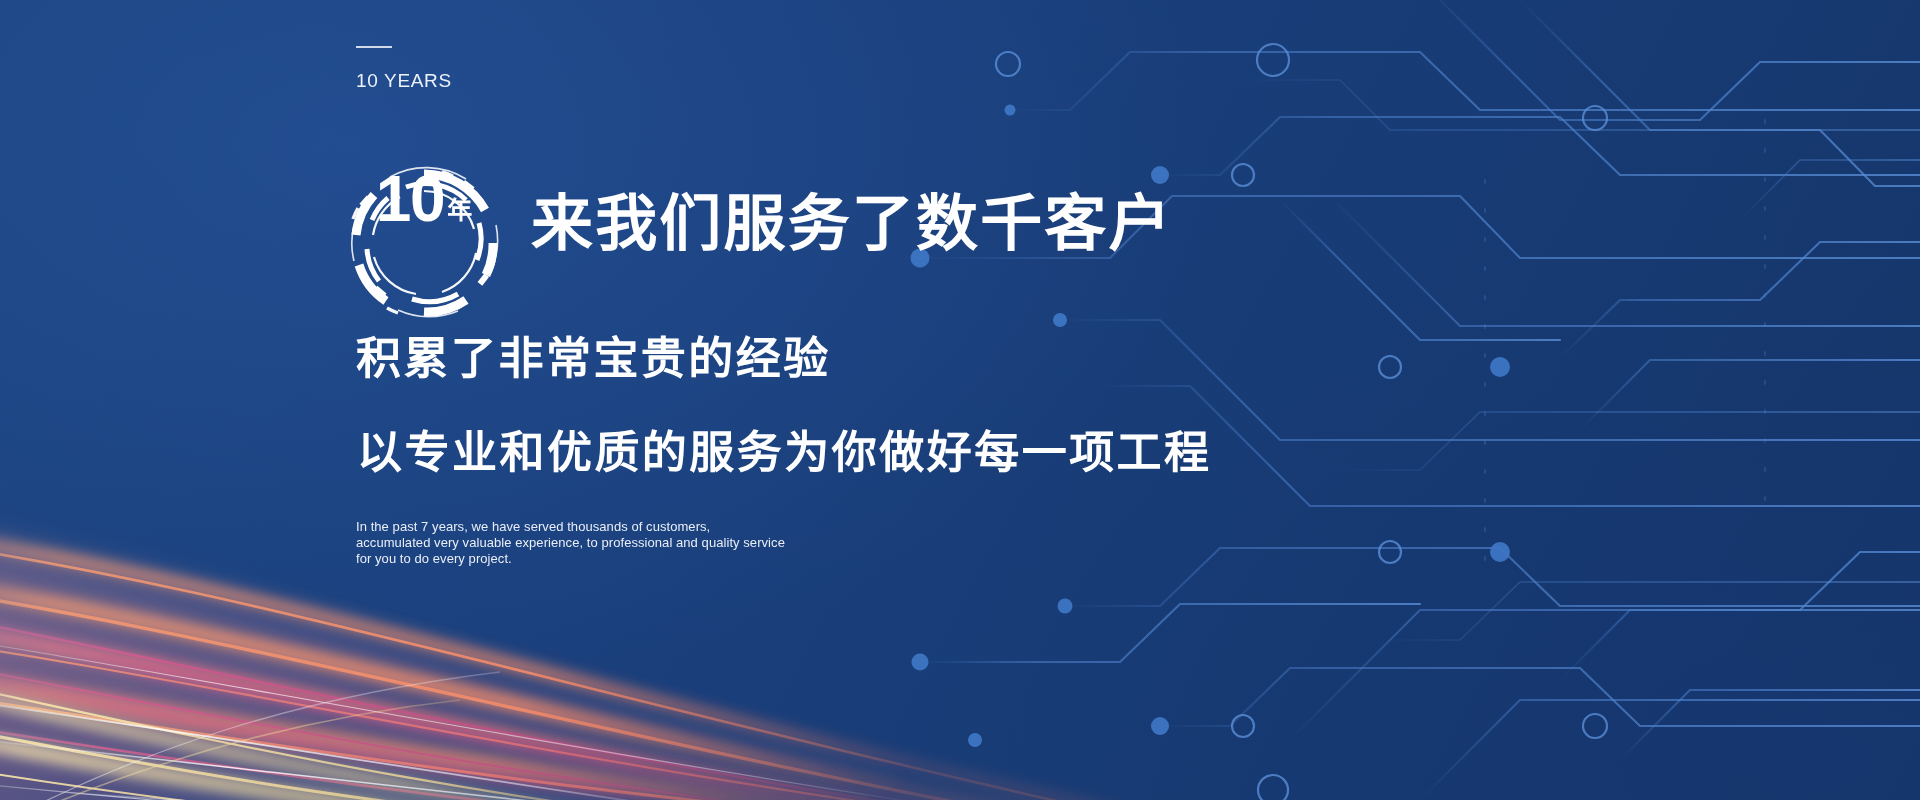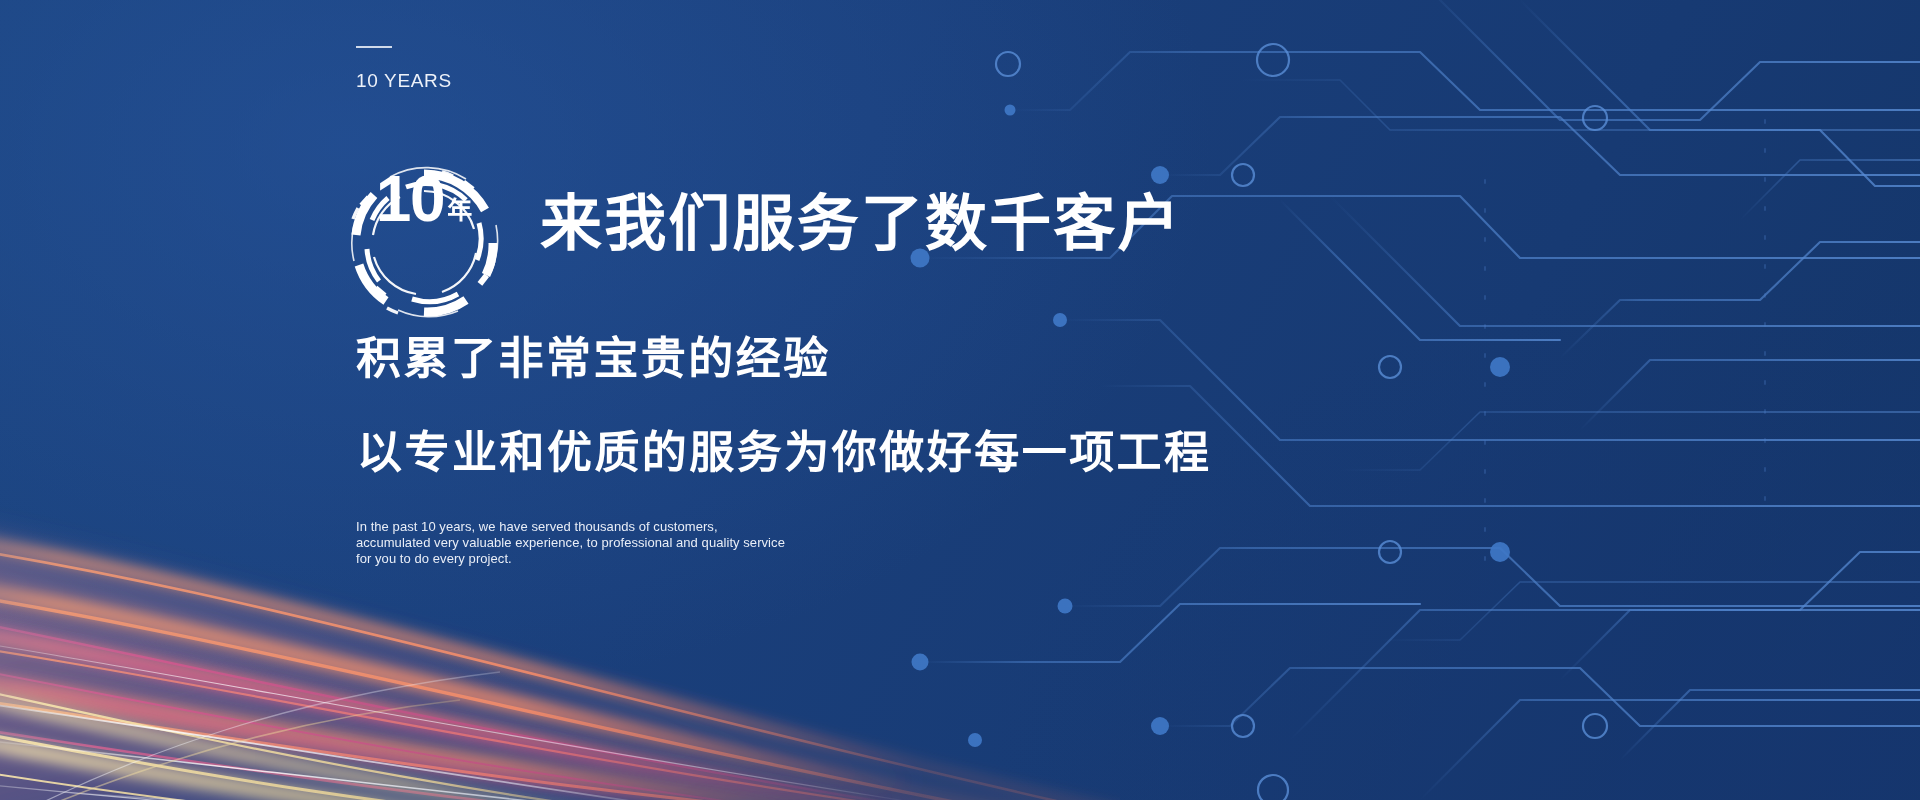--- a/index.html
+++ b/index.html
@@ -101,21 +101,21 @@
   }
   .badge-unit {
     font-size:25px;
     font-weight:700;
     margin-left:3px;
     position:relative;
     top:-2px;
   }
 
   .headline {
-    margin-left:38px;
+    margin-left:29px;
     font-size:62px;
     font-weight:700;
     color:#ffffff;
     letter-spacing:.035em;
     line-height:1;
     white-space:nowrap;
   }
 
   
   .subhead-1 {
@@ -390,16 +390,16 @@
         </div>
       </div>
 
       <div class="headline">来我们服务了数千客户</div>
     </div>
 
     <div class="subhead-1">积累了非常宝贵的经验</div>
 
     <div class="subhead-2">以专业和优质的服务为你做好每一项工程</div>
 
-    <div class="paragraph">In the past 10 years, we have served thousands of customers, accumulated very valuable experience, to professional and quality service for you to do every project.</div>
+    <div class="paragraph">In the past 7 years, we have served thousands of customers, accumulated very valuable experience, to professional and quality service for you to do every project.</div>
   </div>
 
 </div>
 
 </body></html>

